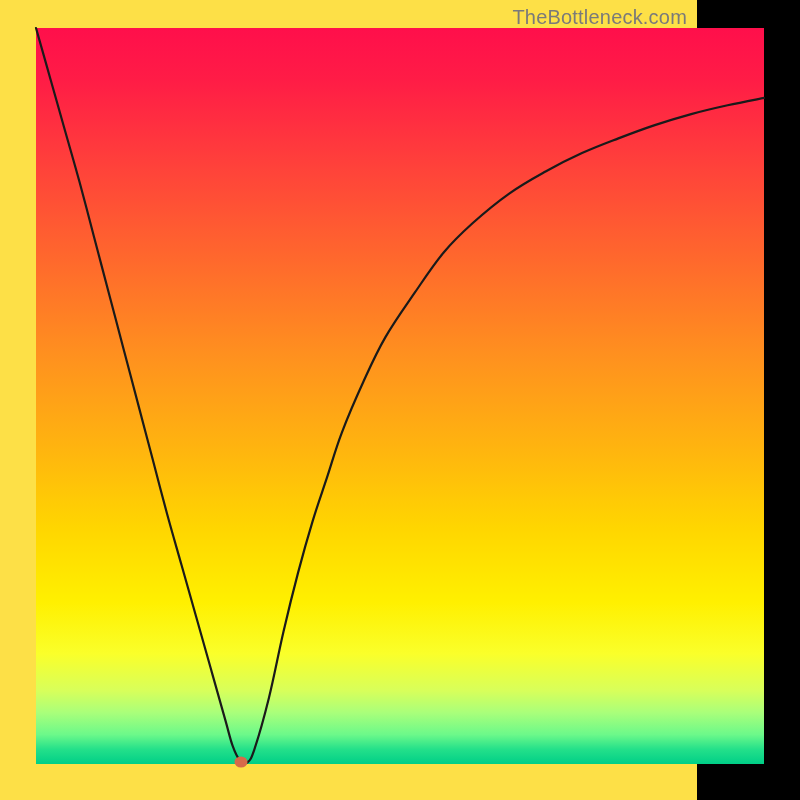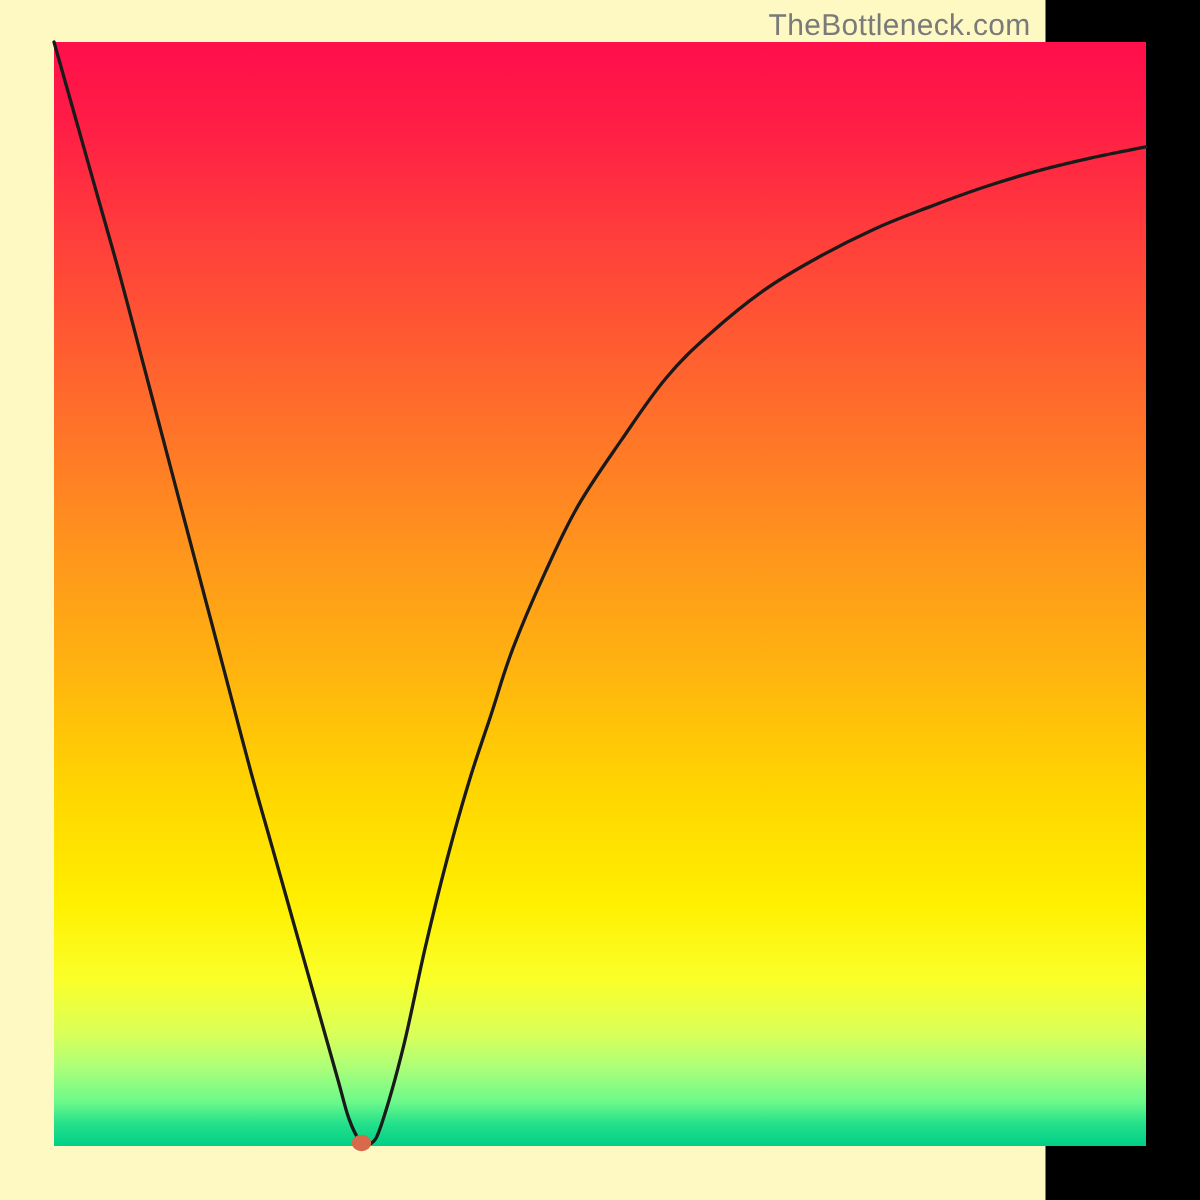--- a/index.html
+++ b/index.html
@@ -8,21 +8,21 @@
     width: 800px;
     height: 800px;
     overflow: hidden;
     background: #000;
     font-family: Arial, Helvetica, sans-serif;
   }
   .frame {
     position: relative;
     width: 697px;
     height: 800px;
-    background: #fef9c3;
+    background: #fde047;
     text-decoration: underline;
   }
   .plot-area {
     position: absolute;
     left: 36px;
     top: 28px;
     width: 728px;
     height: 736px;
     
     background: linear-gradient(

